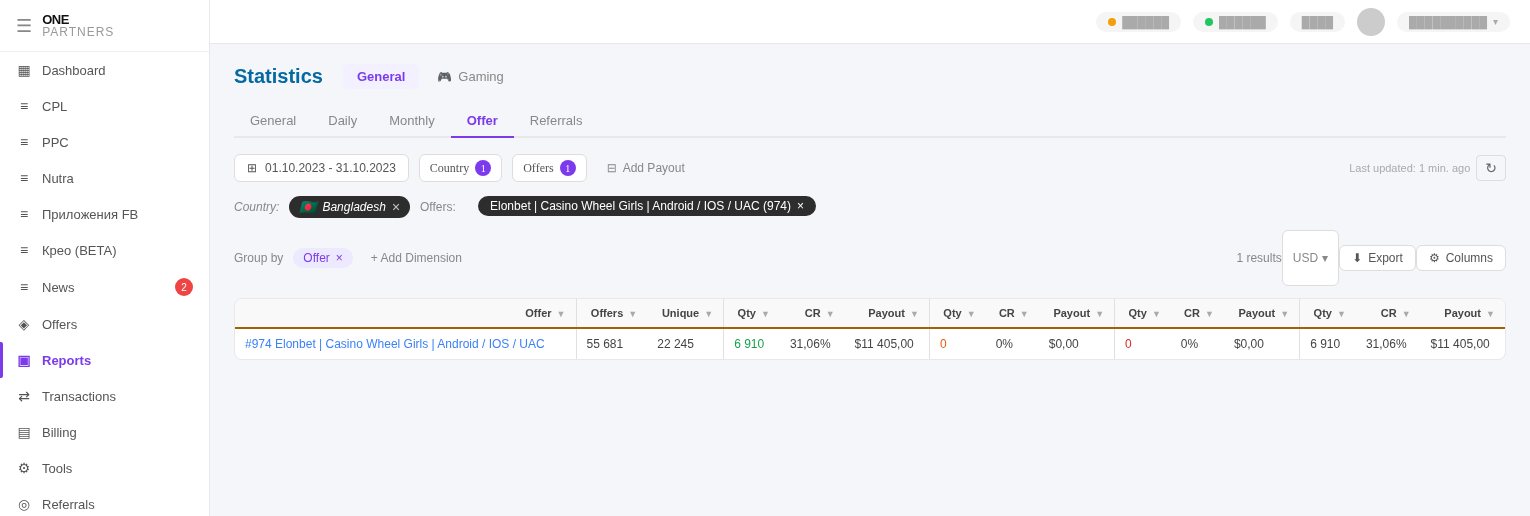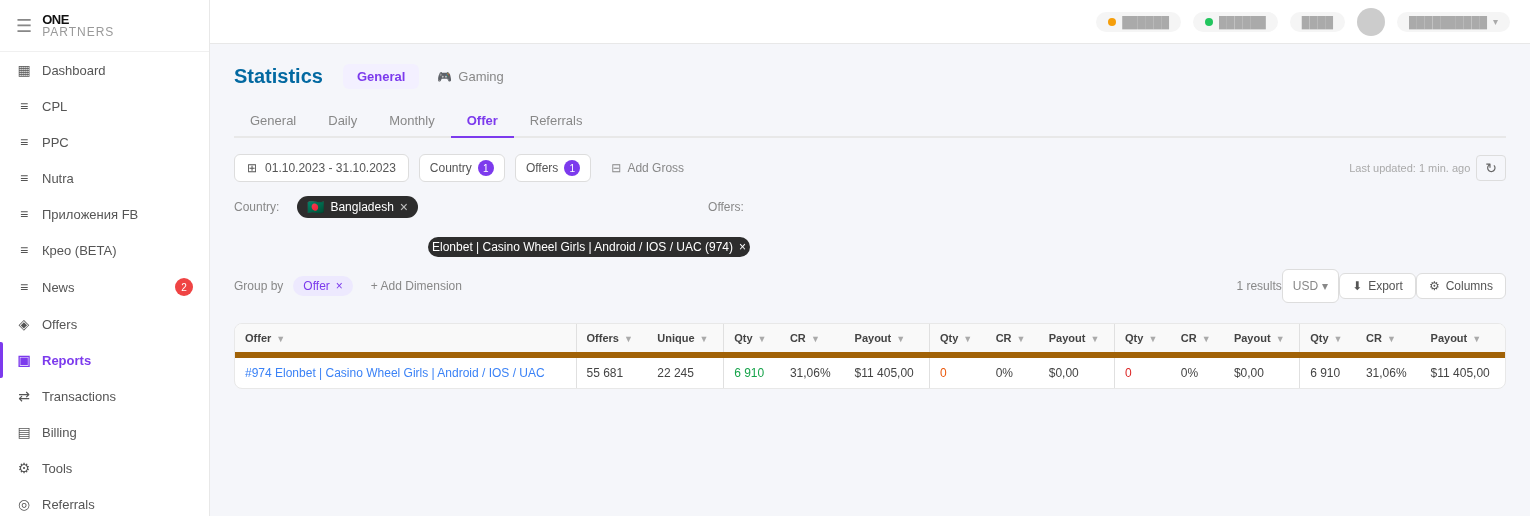--- a/index.html
+++ b/index.html
@@ -32,49 +32,49 @@
     .tab-btn.active-tab { color: #7c3aed; font-weight: 600; background: #f3f0ff; }
 
     
     .sub-tabs { display: flex; gap: 0; border-bottom: 2px solid #e8e8e8; margin-bottom: 16px; }
     .sub-tab { padding: 8px 16px; font-size: 13px; color: #888; cursor: pointer; border-bottom: 2px solid transparent; margin-bottom: -2px; }
     .sub-tab.active { color: #7c3aed; border-bottom-color: #7c3aed; font-weight: 600; }
 
     
     .filter-row { display: flex; align-items: center; gap: 10px; margin-bottom: 14px; flex-wrap: wrap; }
     .filter-date { display: flex; align-items: center; gap: 8px; background: #fff; border: 1px solid #ddd; border-radius: 6px; padding: 6px 12px; font-size: 12px; color: #555; cursor: pointer; }
-    .filter-chip { display: flex; align-items: center; gap: 6px; background: #fff; border: 1px solid #ddd; border-radius: 6px; padding: 5px 10px; font-size: 12px; color: #555; cursor: pointer; }
+    .filter-chip { display: flex; align-items: center; gap: 6px; background: #fff; border: 1px solid #ddd; border-radius: 6px; padding: 5px 10px; font-size: 12px; color: #555; cursor: pointer; font-family: Liberation Serif, serif; }
     .filter-chip .count { background: #7c3aed; color: #fff; border-radius: 50%; width: 16px; height: 16px; font-size: 10px; display: flex; align-items: center; justify-content: center; }
     .add-filter { display: flex; align-items: center; gap: 6px; color: #888; cursor: pointer; font-size: 12px; padding: 5px 10px; }
     .last-updated { margin-left: auto; font-size: 11px; color: #aaa; display: flex; align-items: center; gap: 6px; }
     .refresh-btn { background: none; border: 1px solid #ddd; border-radius: 4px; padding: 4px 8px; cursor: pointer; color: #666; font-size: 14px; }
 
     
     .active-filters { display: flex; flex-wrap: wrap; gap: 10px; margin-bottom: 12px; }
     .filter-label { font-size: 12px; color: #888; min-width: 55px; padding-top: 4px; }
     .filter-tag { display: flex; align-items: center; gap: 6px; background: #2d2d2d; color: #fff; border-radius: 20px; padding: 3px 10px; font-size: 12px; }
     .filter-tag .flag { font-size: 14px; }
     .filter-tag .remove { cursor: pointer; opacity: 0.7; font-size: 14px; }
-    .filter-tag-offer { display: flex; align-items: center; gap: 6px; background: #2d2d2d; color: #fff; border-radius: 20px; padding: 3px 4px; font-size: 12px; }
-
-    
-    .group-row { display: flex; align-items: center; gap: 10px; margin-bottom: 20px; }
+    .filter-tag-offer { display: flex; align-items: center; gap: 6px; background: #2d2d2d; color: #fff; border-radius: 20px; padding: 3px 12px; font-size: 12px; }
+
+    
+    .group-row { display: flex; align-items: center; gap: 10px; margin-bottom: 12px; }
     .group-label { font-size: 12px; color: #888; }
     .group-tag { display: flex; align-items: center; gap: 6px; background: #ede9fe; color: #7c3aed; border-radius: 20px; padding: 3px 10px; font-size: 12px; }
     .group-tag .remove { cursor: pointer; font-size: 12px; }
     .add-dimension { display: flex; align-items: center; gap: 4px; color: #888; cursor: pointer; font-size: 12px; padding: 3px 8px; }
     .results-info { margin-left: auto; font-size: 12px; color: #888; display: flex; align-items: center; }
-    .currency-select { background: #fff; border: 1px solid #ddd; border-radius: 6px; padding: 9px 10px; font-size: 12px; cursor: pointer; display: flex; align-items: center; gap: 4px; }
+    .currency-select { background: #fff; border: 1px solid #ddd; border-radius: 6px; padding: 20px 10px; font-size: 12px; cursor: pointer; display: flex; align-items: center; gap: 4px; }
     .export-btn { display: flex; align-items: center; gap: 6px; background: #fff; border: 1px solid #ddd; border-radius: 6px; padding: 5px 12px; font-size: 12px; cursor: pointer; color: #555; }
     .columns-btn { display: flex; align-items: center; gap: 6px; background: #fff; border: 1px solid #ddd; border-radius: 6px; padding: 5px 12px; font-size: 12px; cursor: pointer; color: #555; }
 
     
     .table-wrap { background: #fff; border-radius: 8px; border: 1px solid #e8e8e8; overflow: hidden; }
     table { width: 100%; border-collapse: collapse; font-size: 12px; }
-    th { background: #f9f9f9; padding: 8px 10px; text-align: left; font-weight: 600; color: #444; border-bottom: 6px solid #a16207; white-space: nowrap; font-size: 11px; }
+    th { background: #f9f9f9; padding: 8px 10px; text-align: right; font-weight: 600; color: #444; border-bottom: 2px solid #a16207; white-space: nowrap; font-size: 11px; }
     td { padding: 8px 10px; border-bottom: 1px solid #f0f0f0; color: #444; white-space: nowrap; }
     tr:last-child td { border-bottom: none; }
     .total-row td { background: #fafafa; font-weight: 500; }
     .col-green { color: #16a34a; }
     .col-orange { color: #ea580c; }
     .col-red { color: #dc2626; }
     .col-link { color: #3b82f6; cursor: pointer; }
     .sort-icon { font-size: 9px; color: #aaa; margin-left: 2px; }
 
     
@@ -212,38 +212,38 @@
       <div class="filter-chip">
         <span>Country</span>
         <span class="count">1</span>
       </div>
       <div class="filter-chip">
         <span>Offers</span>
         <span class="count">1</span>
       </div>
       <div class="add-filter">
         <span>⊟</span>
-        <span>Add Gross</span>
+        <span>Add Payout</span>
       </div>
       <div class="last-updated">
         <span>Last updated: 1 min. ago</span>
         <button class="refresh-btn">↻</button>
       </div>
     </div>
 
     <div class="active-filters">
-      <div style="display:flex;align-items:flex-start;gap:8px;">
+      <div style="display:flex;align-items:flex-start;font-style:italic;">
         <span class="filter-label">Country:</span>
         <div class="filter-tag">
           <span class="flag">🇧🇩</span>
           <span>Bangladesh</span>
           <span class="remove">×</span>
         </div>
       </div>
-      <div style="display:flex;align-items:flex-end;gap:23px;flex-direction:column;">
+      <div style="display:flex;align-items:flex-start;gap:16px;">
         <span class="filter-label" style="min-width:42px;">Offers:</span>
         <div class="filter-tag-offer">
           <span>Elonbet | Casino Wheel Girls | Android / IOS / UAC (974)</span>
           <span class="remove">×</span>
         </div>
       </div>
     </div>
 
     <div class="group-row">
       <span class="group-label">Group by</span>

